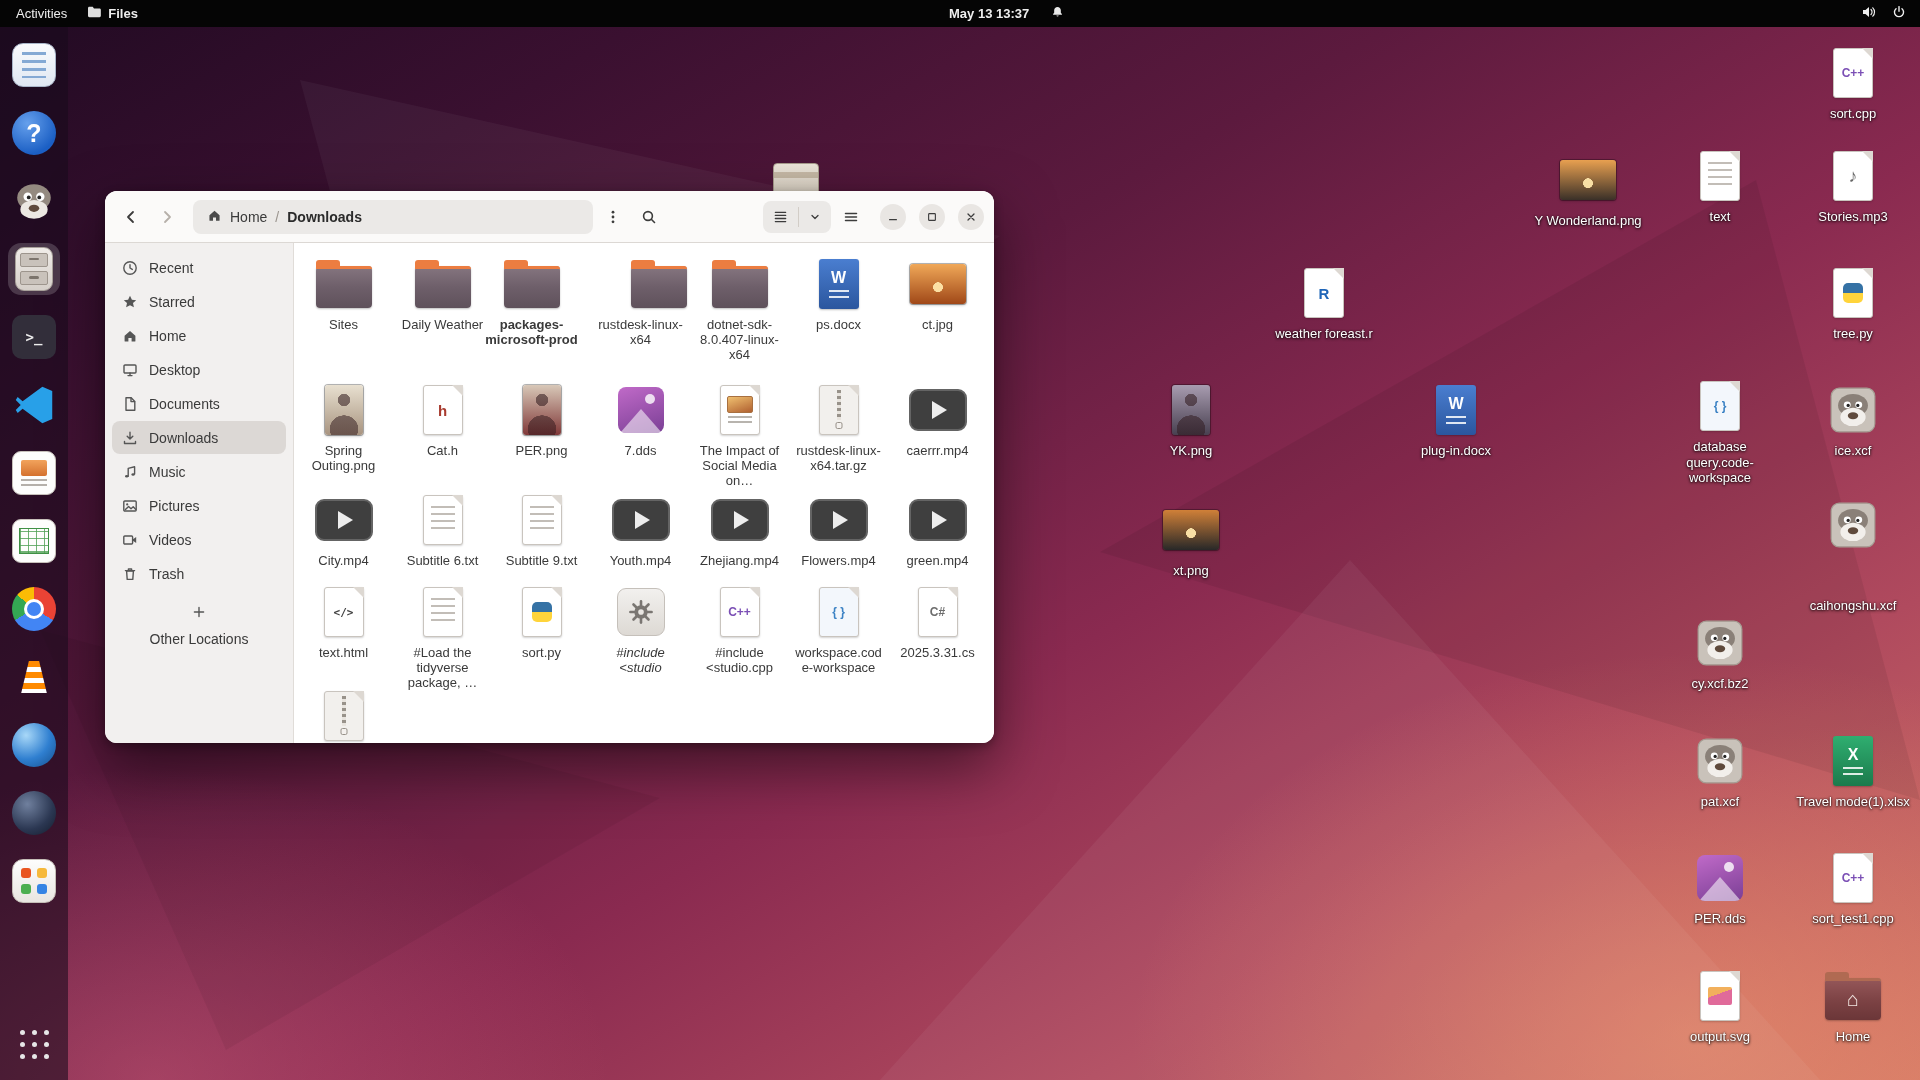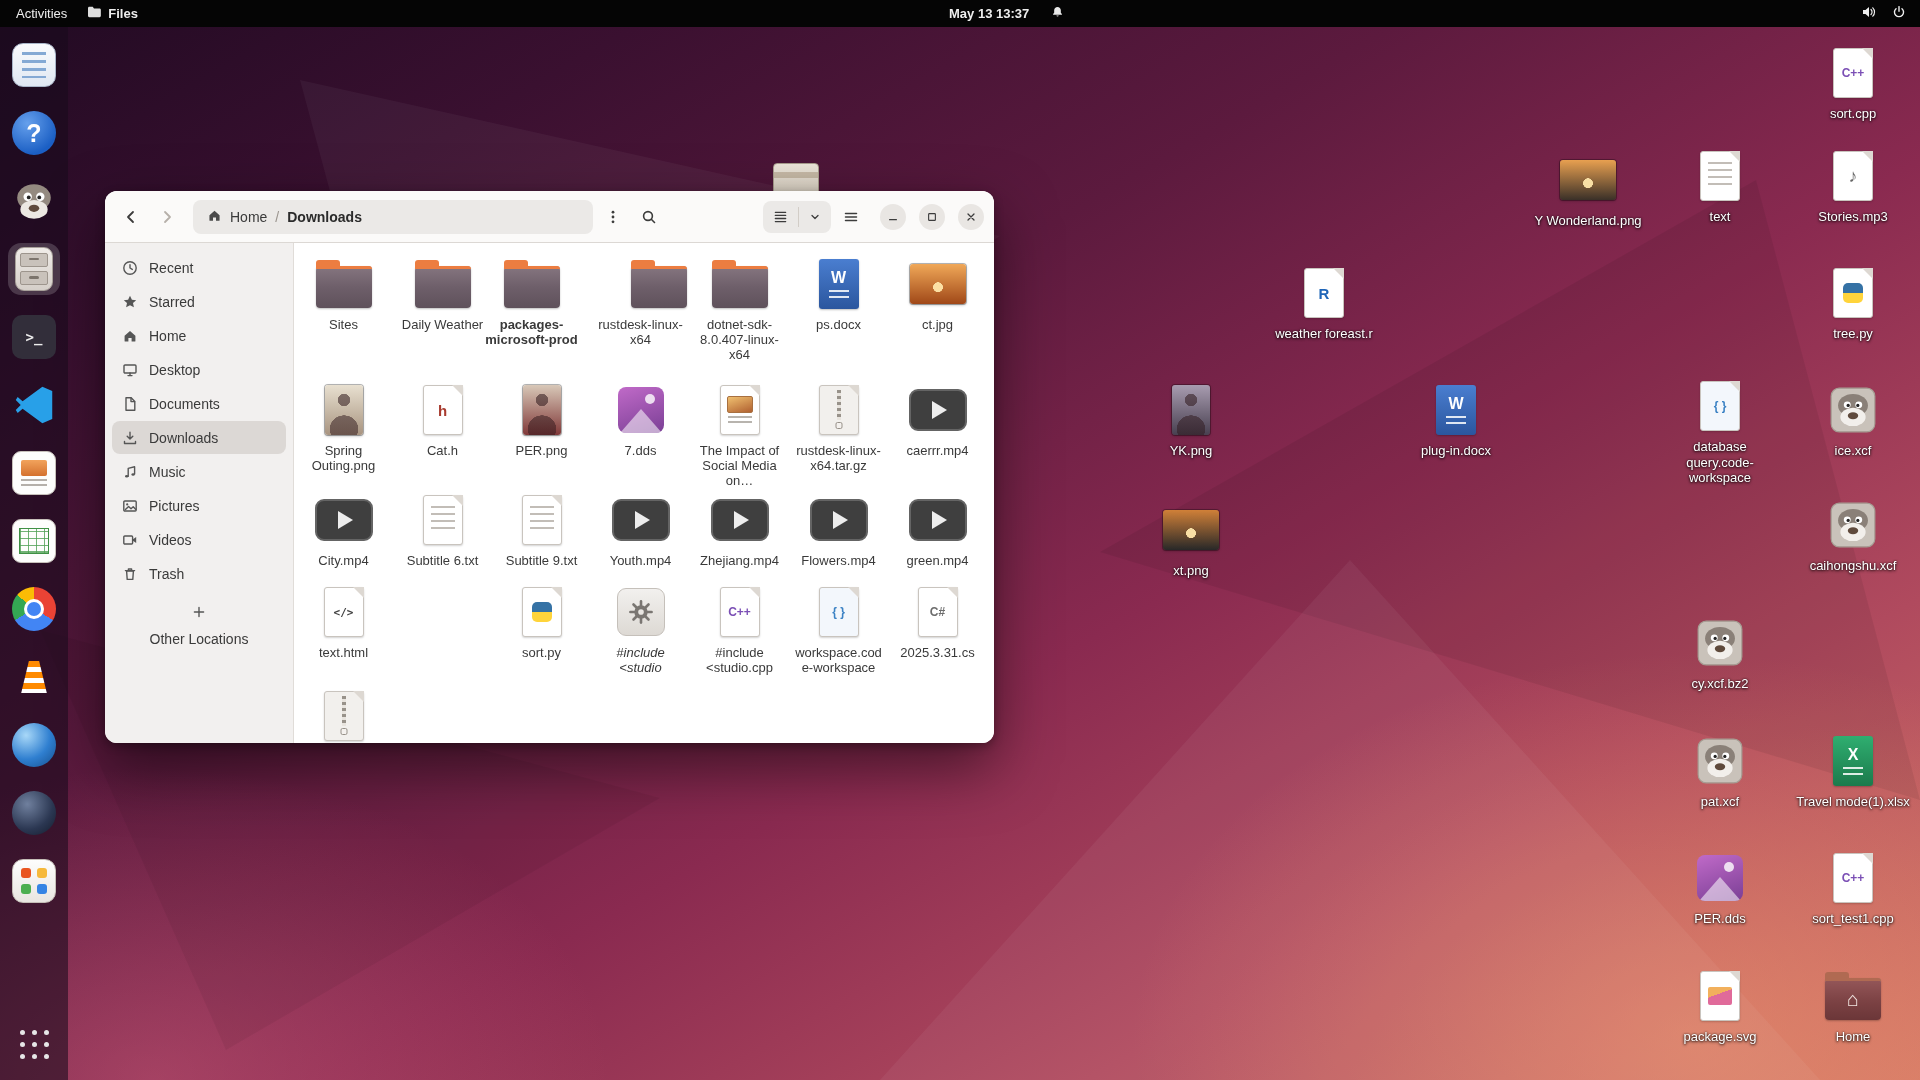--- a/index.html
+++ b/index.html
@@ -257,21 +257,21 @@
         </span>
       </div>
       <div class="desk-label">ice.xcf</div>
     </div>
     <div class="desk-icon" style="left: 1131px; top: 502px;">
       <div class="icon-box">
         <div class="ic-thumb land" style="background:radial-gradient(circle at 50% 58%, rgba(255,230,170,.95) 0 13%, rgba(255,230,170,0) 14%), linear-gradient(180deg,#d08038,#282828)"></div>
       </div>
       <div class="desk-label">xt.png</div>
     </div>
-    <div class="desk-icon" style="left: 1793px; top: 497px;">
+    <div class="desk-icon" style="left: 1793px; top: 497px; gap: 40px;">
       <div class="icon-box">
         <span class="ic-xcf">
           <svg viewBox="0 0 40 40" width="46" height="46">
             <rect x="1" y="1" width="38" height="38" rx="7" fill="#c9c2ba" stroke="#a59d93"></rect>
             <ellipse cx="20" cy="16" rx="13" ry="10" fill="#8a8078"></ellipse>
             <ellipse cx="20" cy="26" rx="11" ry="8" fill="#f2efeb"></ellipse>
             <circle cx="15" cy="15.5" r="3" fill="#fff"></circle>
             <circle cx="25" cy="15.5" r="3" fill="#fff"></circle>
             <circle cx="15.8" cy="16" r="1.4" fill="#222"></circle>
             <circle cx="24.2" cy="16" r="1.4" fill="#222"></circle>
@@ -338,21 +338,21 @@
         </div>
       </div>
       <div class="desk-label">sort_test1.cpp</div>
     </div>
     <div class="desk-icon" style="left: 1660px; top: 968px;">
       <div class="icon-box">
         <div class="ic-page">
           <div class="svg-art"></div>
         </div>
       </div>
-      <div class="desk-label">package.svg</div>
+      <div class="desk-label">output.svg</div>
     </div>
     <div class="desk-icon" style="left: 1793px; top: 968px;">
       <div class="icon-box">
         <div class="ic-folder ic-folder-home">
           <span class="home-glyph">⌂</span>
         </div>
       </div>
       <div class="desk-label">Home</div>
     </div>
     <div class="desk-icon" style="left: 736px; top: 155px;">
@@ -805,20 +805,28 @@
           <div class="file-label">green.mp4</div>
         </div>
         <div class="file-cell" style="left: 3px; top: 341px;">
           <div class="icon-box">
             <div class="ic-page">
               <span class="tag mono">&lt;/&gt;</span>
             </div>
           </div>
           <div class="file-label">text.html</div>
         </div>
+        <div class="file-cell" style="left: 102px; top: 341px;">
+          <div class="icon-box">
+            <div class="ic-page">
+              <div class="lines"></div>
+            </div>
+          </div>
+          <div class="file-label">#Load the tidyverse package, …</div>
+        </div>
         <div class="file-cell" style="left: 201px; top: 341px;">
           <div class="icon-box">
             <div class="ic-page">
               <div class="pyblock"></div>
             </div>
           </div>
           <div class="file-label">sort.py</div>
         </div>
         <div class="file-cell" style="left: 300px; top: 341px; font-style: italic;">
           <div class="icon-box">

